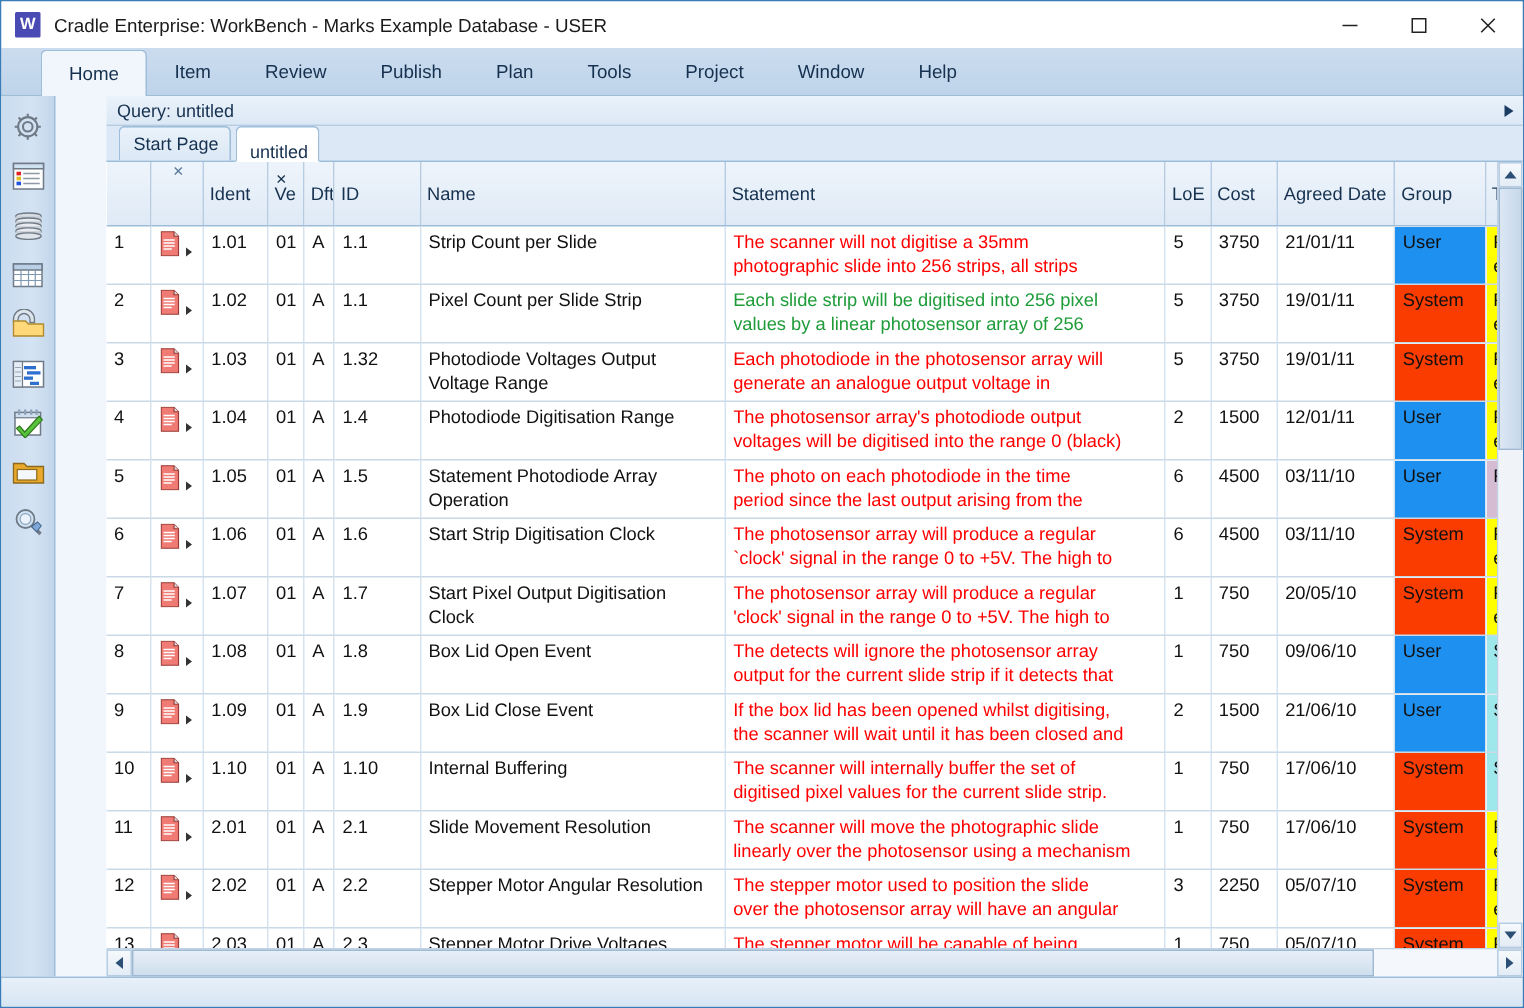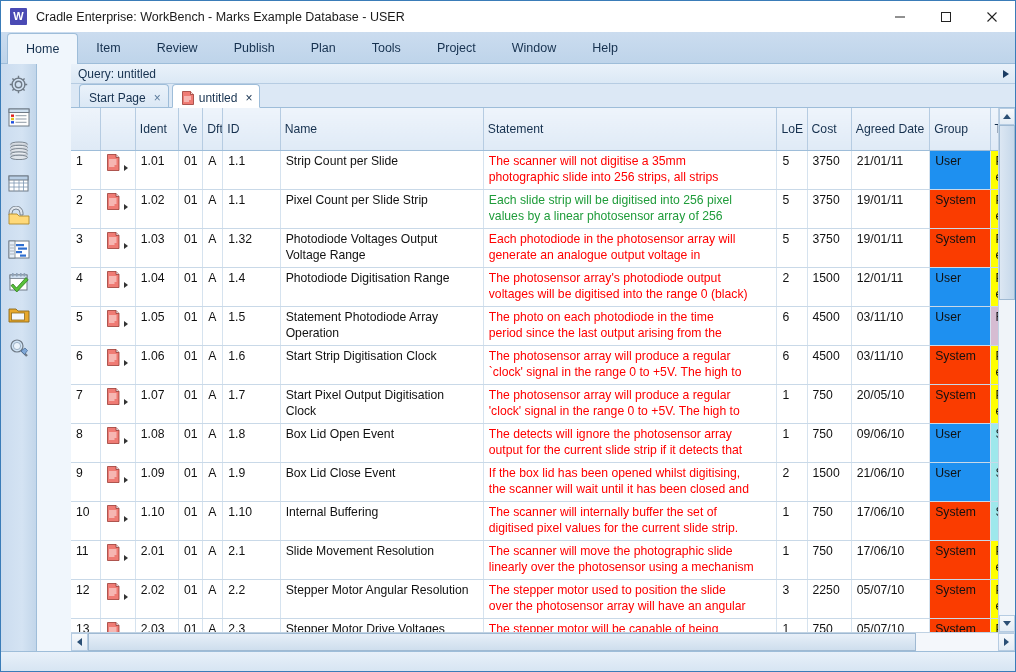--- a/index.html
+++ b/index.html
@@ -83,20 +83,21 @@
     cursor: default;
   }
   .mtab.active {
     background: #f0f6fc;
     border: 1px solid #9ebdd9;
     border-bottom: none;
     border-radius: 4px 4px 0 0;
     height: 31px;
     margin-bottom: -1px;
     color: #16314f;
+    margin-left: 20px;
   }
 
   
   .body-row {
     flex: 1 1 auto;
     display: flex;
     min-height: 0;
     background: #f0f6fc;
   }
   .sidebar {
@@ -173,20 +174,21 @@
     padding: 4px 7px 0 9px;
     font-size: 12px;
     color: #16314f;
     border: 1px solid #9ebdd9;
     border-bottom: none;
     border-radius: 4px 4px 0 0;
     background: linear-gradient(to bottom,#eaf2fa,#dbe8f5);
     margin-right: 3px;
     white-space: nowrap;
     cursor: default;
+    flex-direction: column;
   }
   .dtab.active {
     background: #ffffff;
     height: 24px;
     margin-bottom: -1px;
     border-bottom: 1px solid #ffffff;
   }
   .dtab .tclose {
     font-size: 12px;
     color: #5a7a9a;

